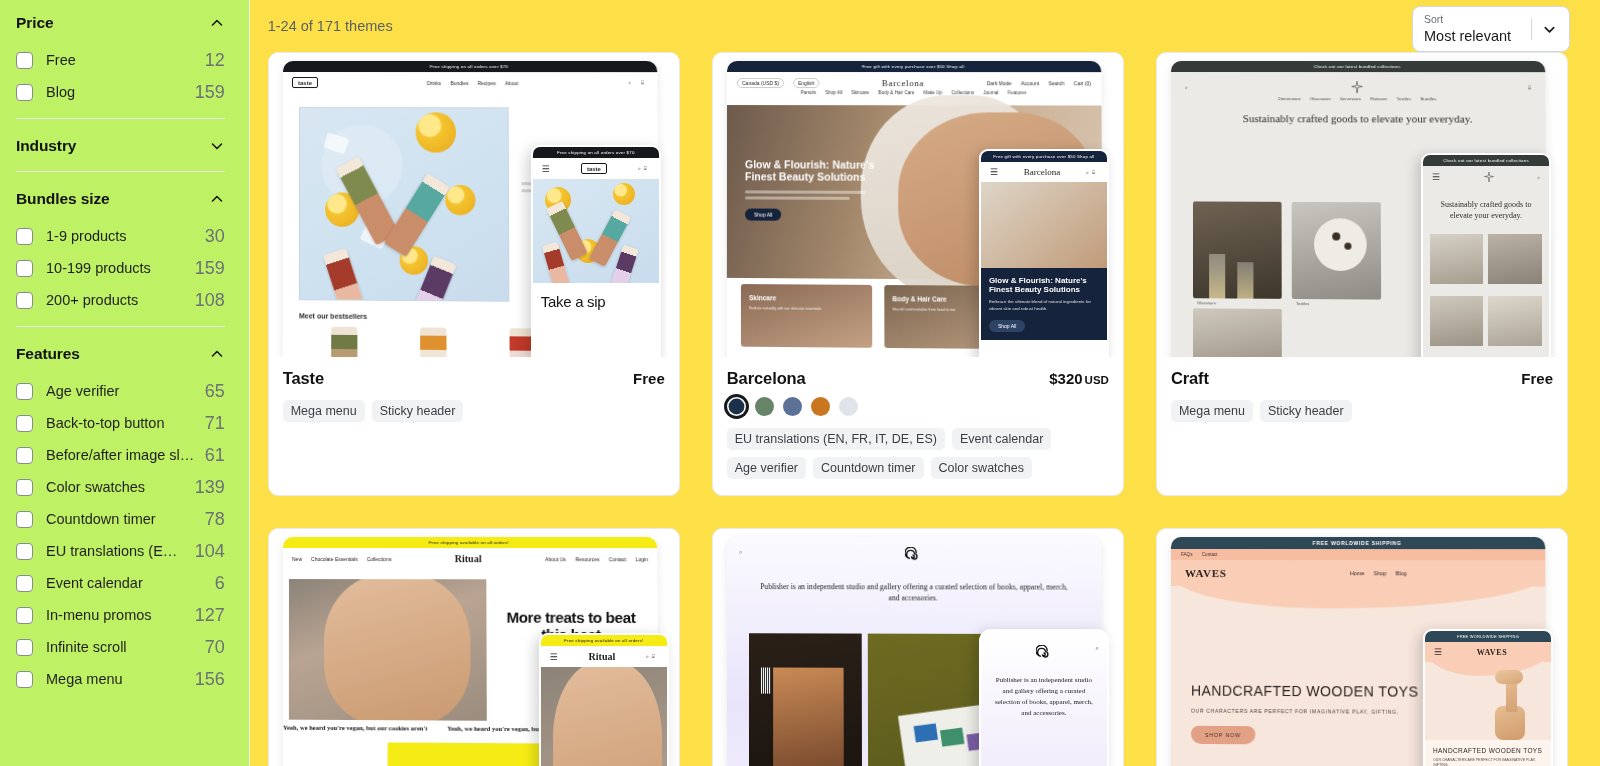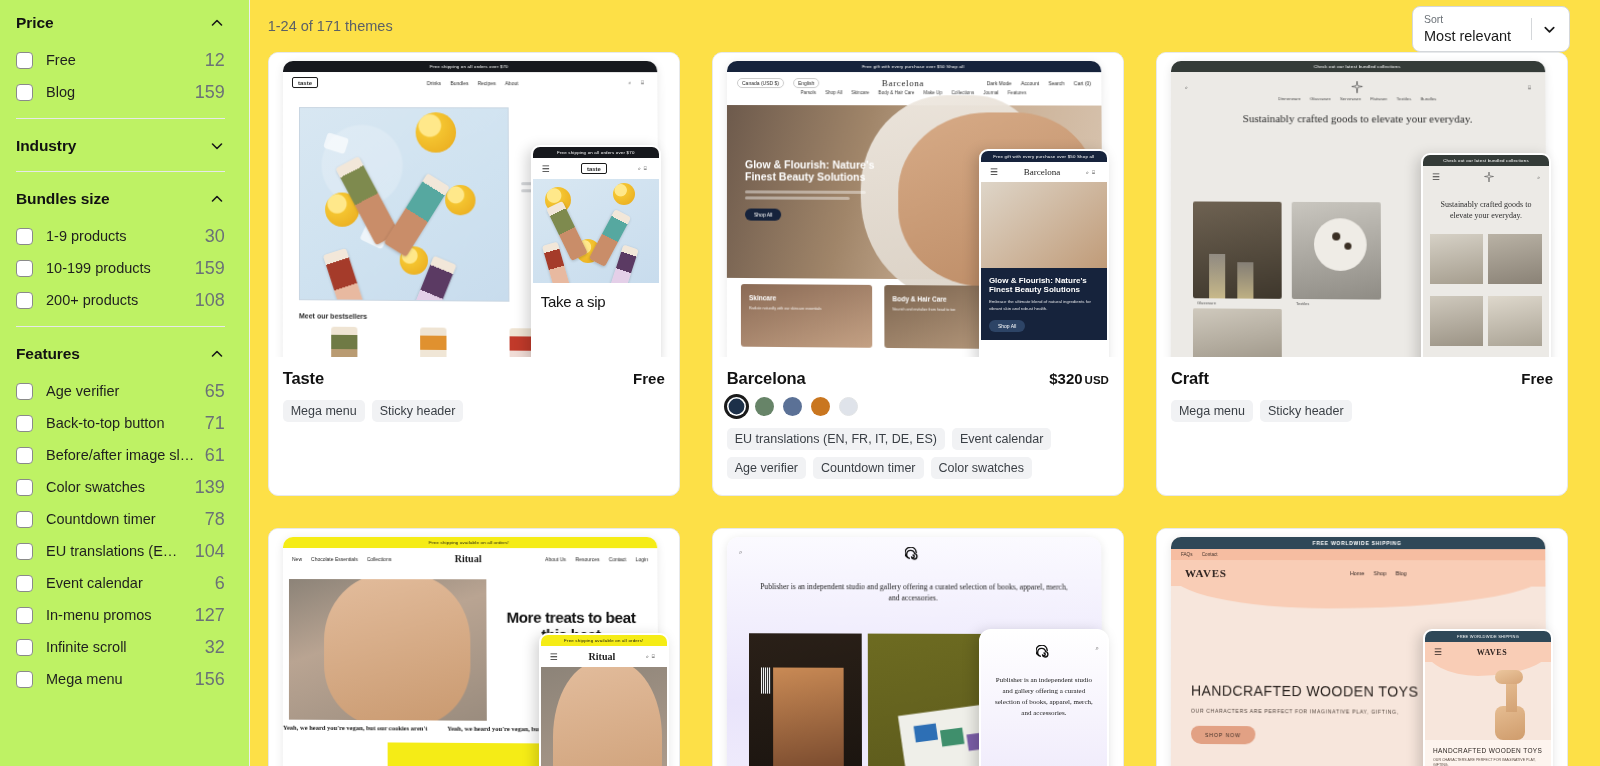--- a/index.html
+++ b/index.html
@@ -284,21 +284,21 @@
             <span class="facet-count">6</span>
           </div>
           <div class="facet-row">
             <span class="cbx"></span>
             <span class="facet-label">In-menu promos</span>
             <span class="facet-count">127</span>
           </div>
           <div class="facet-row">
             <span class="cbx"></span>
             <span class="facet-label">Infinite scroll</span>
-            <span class="facet-count">32</span>
+            <span class="facet-count">70</span>
           </div>
           <div class="facet-row">
             <span class="cbx"></span>
             <span class="facet-label">Mega menu</span>
             <span class="facet-count">156</span>
           </div>
         </div>
     </section>
   </aside>
 

